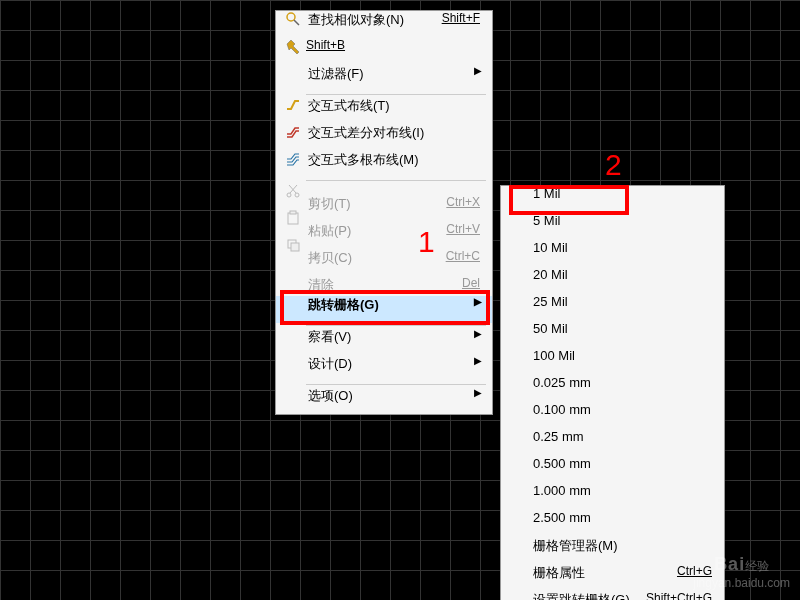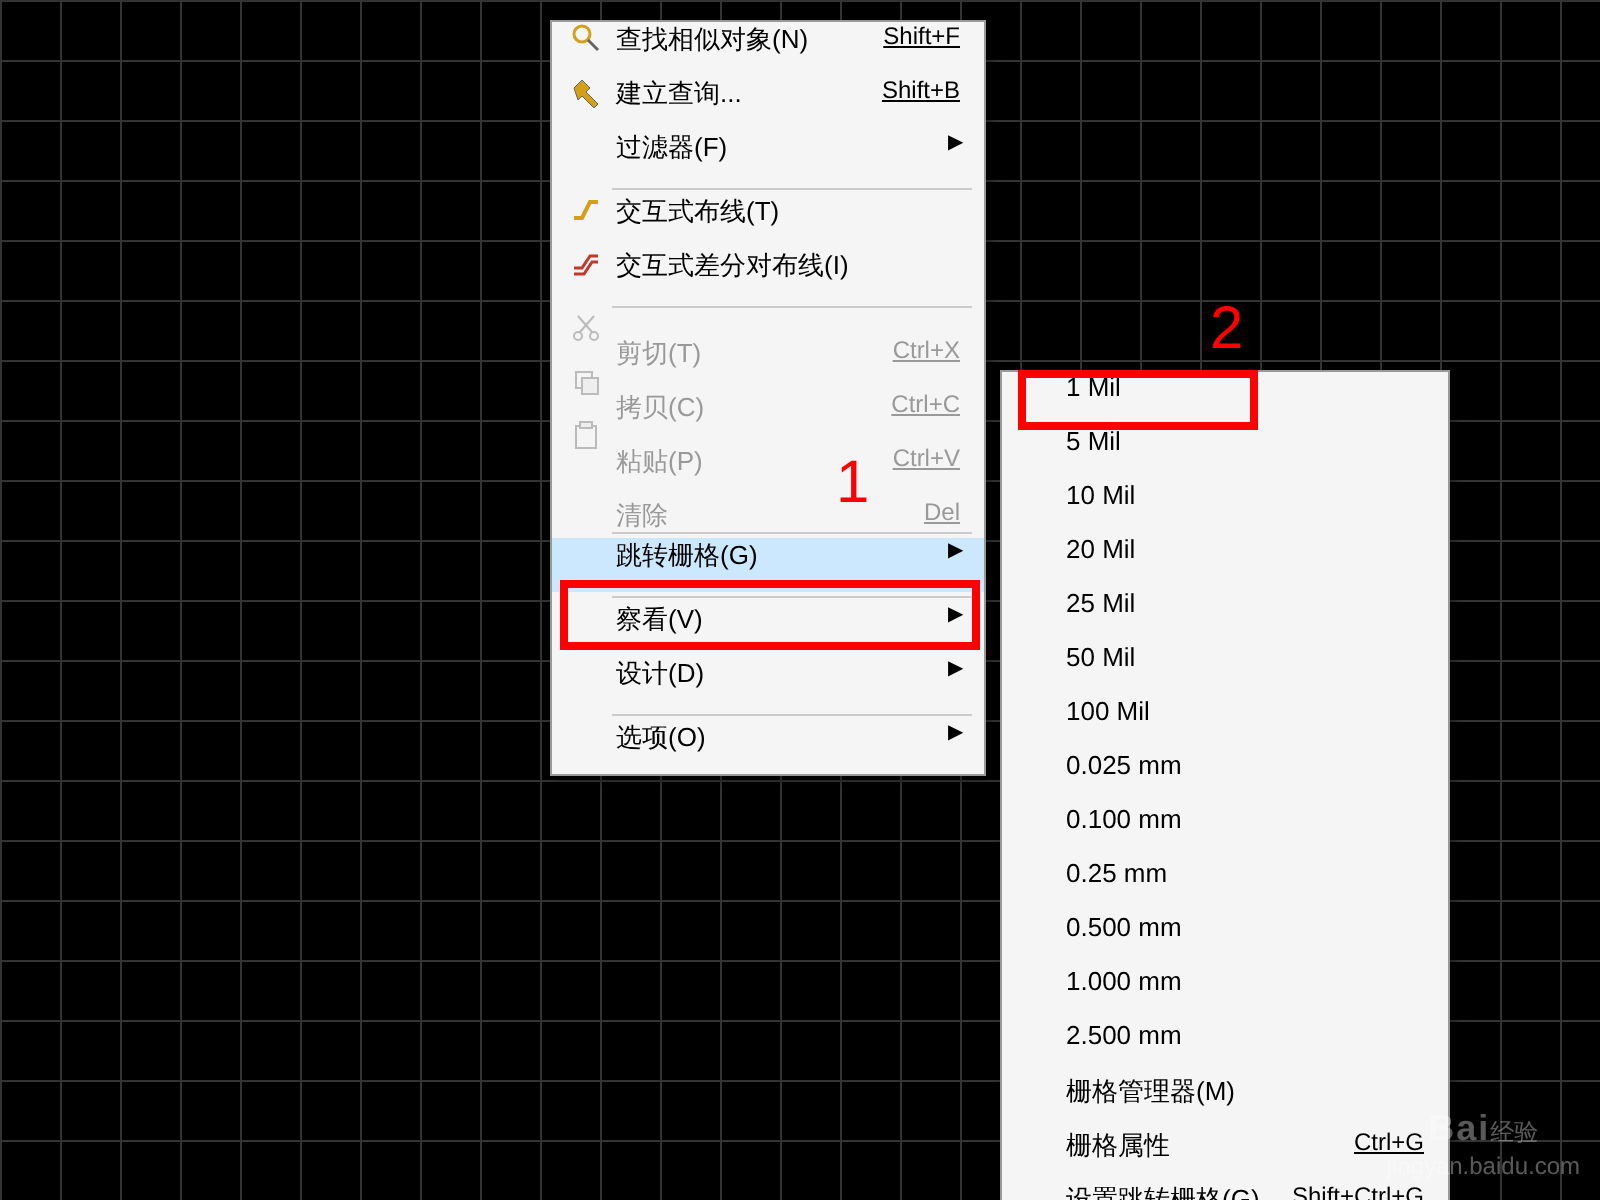--- a/index.html
+++ b/index.html
@@ -10,21 +10,21 @@
   background-image: linear-gradient(to right, #333 1px, transparent 1px),
                     linear-gradient(to bottom, #333 1px, transparent 1px);
   background-size: 30px 30px; }
 
 
 .menu { position: absolute; background: #f5f5f5; border: 1px solid #999; box-shadow: 2px 2px 5px rgba(0,0,0,0.4); font-size: 13px; }
 .menu-main { left: 275px; top: 10px; width: 218px; }
 .menu-sub { left: 500px; top: 185px; width: 225px; }
 
 .menu-row { display: flex; align-items: flex-start; height: 27px; padding: 0 8px 0 4px; cursor: default; position: relative; }
-.menu-row.highlighted { background: #cce8ff; }
+.menu-row.highlighted { background: #cce8ff; font-weight: bold; }
 .menu-row.disabled .label, .menu-row.disabled .shortcut { color: #999; margin-top: 12px; }
 
 .icon-col { width: 26px; display: flex; justify-content: center; align-items: center; }
 .label { flex: 1; color: #000; padding-left: 2px; white-space: nowrap; }
 .shortcut { color: #000; font-size: 12px; text-align: right; padding-right: 4px; white-space: nowrap; text-decoration: underline; }
 .arrow { width: 10px; color: #000; font-size: 10px; }
 
 .sep { height: 1px; background: #ccc; margin: 2px 6px 2px 30px; }
 
 
@@ -57,21 +57,20 @@
     </span>
     <span class="label">查找相似对象(N)</span>
     <span class="shortcut">Shift+F</span>
   </div>
   <div class="menu-row">
     <span class="icon-col">
       <svg class="ico" viewBox="0 0 16 16">
           <path d="M2 6 L6 2 L10 6 L8 8 L14 14 L12 16 L6 10 L4 12 Z" fill="#d4a017" stroke="#666" stroke-width="0.5"></path>
         </svg>
     </span>
-    <span class="label">建立查询...</span>
     <span class="shortcut">Shift+B</span>
   </div>
   <div class="menu-row">
     <span class="icon-col"></span>
     <span class="label">过滤器(F)</span>
     <span class="arrow">▶</span>
   </div>
   <div class="sep"></div>
   <div class="menu-row">
     <span class="icon-col">
@@ -82,53 +81,63 @@
     <span class="label">交互式布线(T)</span>
   </div>
   <div class="menu-row">
     <span class="icon-col">
       <svg class="ico" viewBox="0 0 16 16">
           <path d="M2 10 L6 10 L10 4 L14 4" fill="none" stroke="#c0392b" stroke-width="1.5"></path>
           <path d="M2 13 L7 13 L11 7 L14 7" fill="none" stroke="#c0392b" stroke-width="1.5"></path>
         </svg>
     </span>
     <span class="label">交互式差分对布线(I)</span>
+  </div>
+  <div class="menu-row">
+    <span class="icon-col">
+      <svg class="ico" viewBox="0 0 16 16">
+          <path d="M2 8 L6 8 L10 3 L14 3" fill="none" stroke="#2874a6" stroke-width="1.2"></path>
+          <path d="M2 11 L7 11 L11 6 L14 6" fill="none" stroke="#2874a6" stroke-width="1.2"></path>
+          <path d="M2 14 L8 14 L12 9 L14 9" fill="none" stroke="#2874a6" stroke-width="1.2"></path>
+        </svg>
+    </span>
+    <span class="label">交互式多根布线(M)</span>
   </div>
   <div class="sep"></div>
   <div class="menu-row disabled">
     <span class="icon-col">
       <svg class="ico" viewBox="0 0 16 16">
           <circle cx="4" cy="12" r="2" fill="none" stroke="#bbb"></circle>
           <circle cx="12" cy="12" r="2" fill="none" stroke="#bbb"></circle>
           <line x1="5" y1="10" x2="12" y2="2" stroke="#bbb"></line>
           <line x1="11" y1="10" x2="4" y2="2" stroke="#bbb"></line>
         </svg>
     </span>
     <span class="label">剪切(T)</span>
     <span class="shortcut">Ctrl+X</span>
   </div>
   <div class="menu-row disabled">
     <span class="icon-col">
       <svg class="ico" viewBox="0 0 16 16">
+          <rect x="3" y="3" width="10" height="11" fill="none" stroke="#bbb"></rect>
+          <rect x="5" y="1" width="6" height="3" fill="#eee" stroke="#bbb"></rect>
+        </svg>
+    </span>
+    <span class="label">粘贴(P)</span>
+    <span class="shortcut">Ctrl+V</span>
+  </div>
+  <div class="menu-row disabled">
+    <span class="icon-col">
+      <svg class="ico" viewBox="0 0 16 16">
           <rect x="3" y="3" width="8" height="8" fill="none" stroke="#bbb"></rect>
           <rect x="6" y="6" width="8" height="8" fill="#eee" stroke="#bbb"></rect>
         </svg>
     </span>
     <span class="label">拷贝(C)</span>
     <span class="shortcut">Ctrl+C</span>
-  </div>
-  <div class="menu-row disabled">
-    <span class="icon-col">
-      <svg class="ico" viewBox="0 0 16 16">
-          <rect x="3" y="3" width="10" height="11" fill="none" stroke="#bbb"></rect>
-          <rect x="5" y="1" width="6" height="3" fill="#eee" stroke="#bbb"></rect>
-        </svg>
-    </span>
-    <span class="label">粘贴(P)</span>
-    <span class="shortcut">Ctrl+V</span>
   </div>
   <div class="menu-row disabled">
     <span class="icon-col"></span>
     <span class="label">清除</span>
     <span class="shortcut">Del</span>
   </div>
   <div class="sep"></div>
   <div class="menu-row highlighted">
     <span class="icon-col"></span>
     <span class="label">跳转栅格(G)</span>

